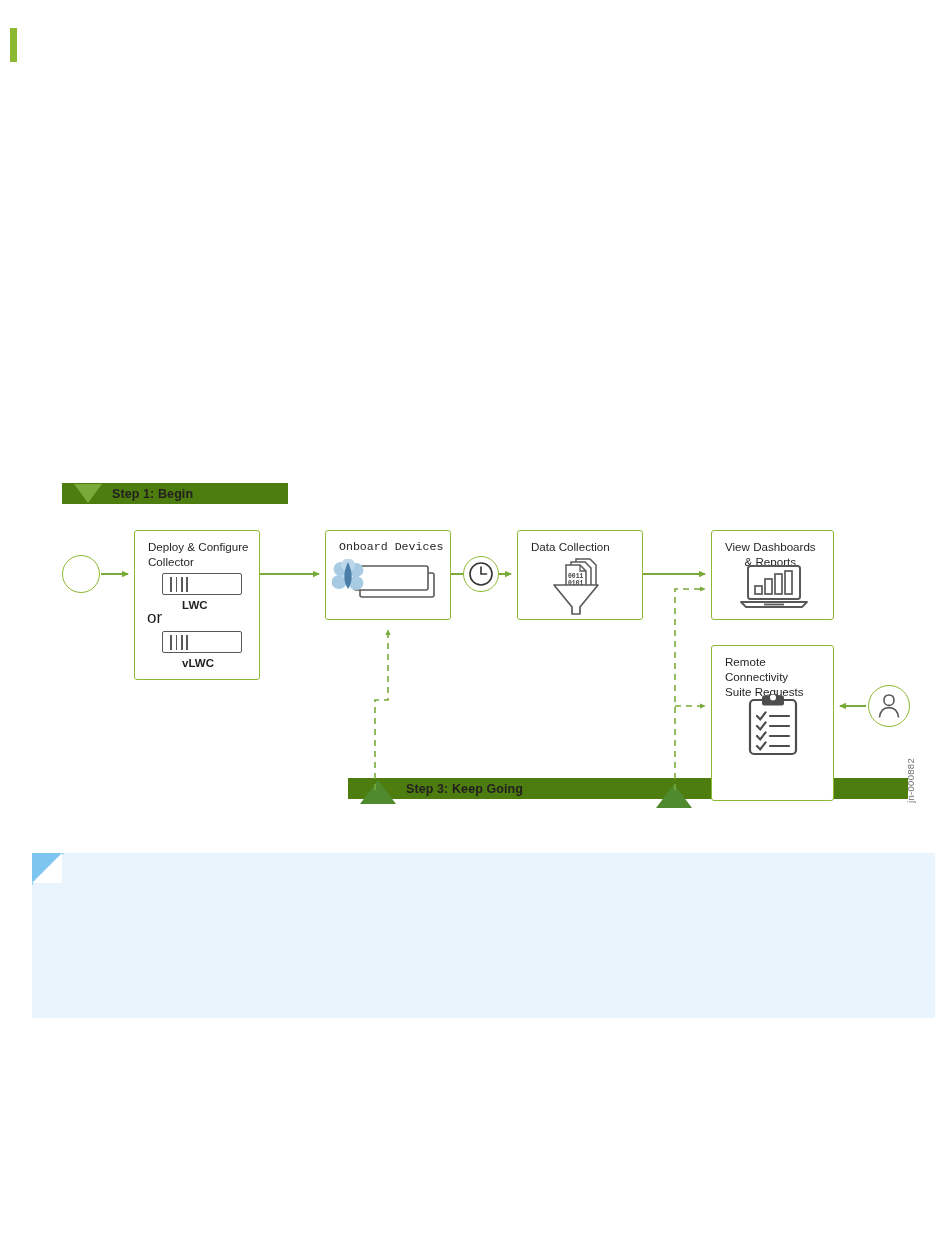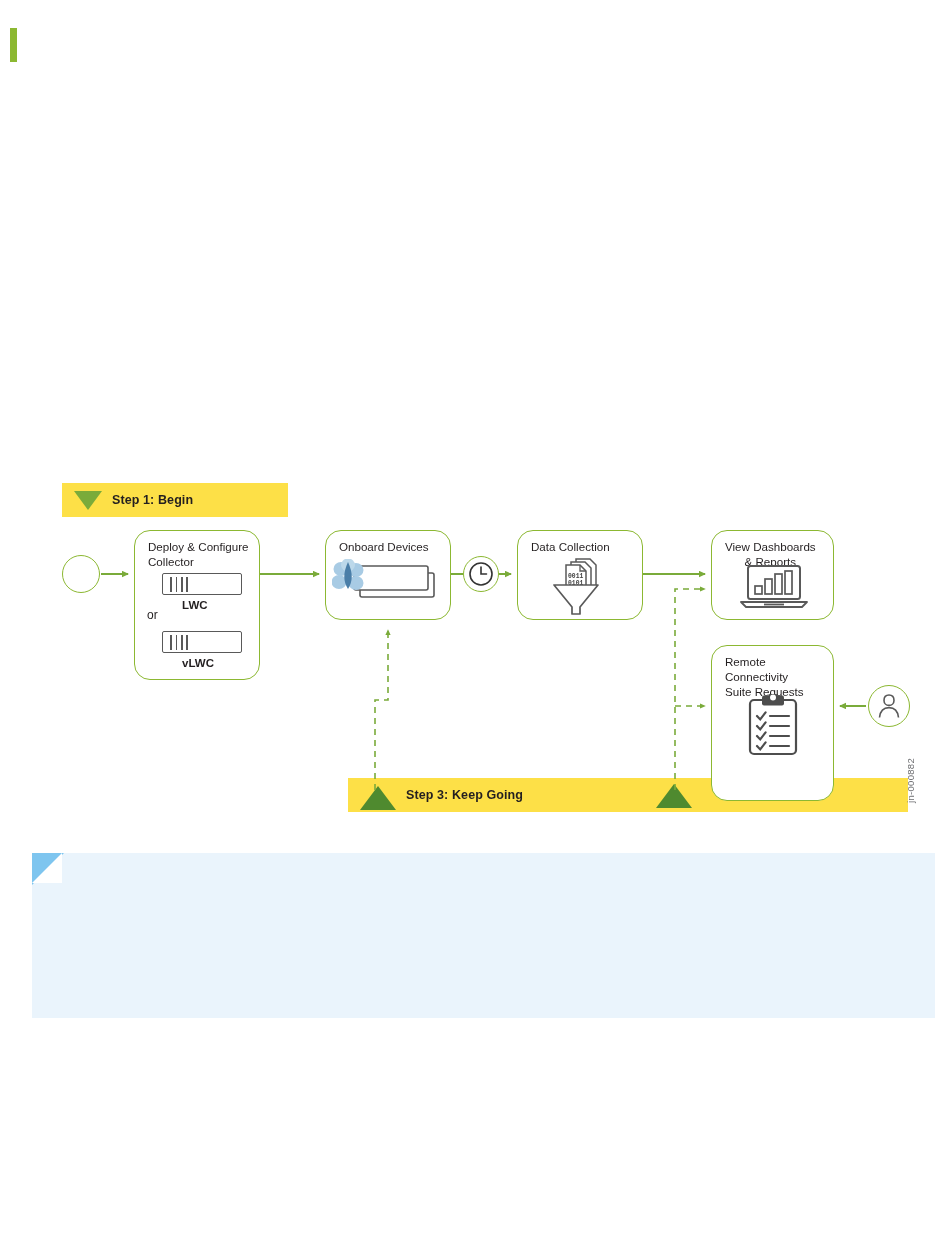--- a/index.html
+++ b/index.html
@@ -11,21 +11,21 @@
   .page{position:absolute;inset:0;}
 
   
   .accent-bar{
     position:absolute;left:10px;top:28px;width:7px;height:34px;
     background:#8cb832;
   }
 
   
   .stepbar{
-    position:absolute;height:34px;background:#fde047;
+    position:absolute;height:21px;background:#4d7c0f;
     display:flex;align-items:center;
   }
   .stepbar.s1{left:62px;top:483px;width:226px;}
   .stepbar.s2{left:294px;top:483px;width:614px;}
   .stepbar.s3{left:348px;top:778px;width:560px;}
 
   .tri-down{
     width:0;height:0;flex:0 0 auto;margin-left:12px;
     border-left:14px solid transparent;border-right:14px solid transparent;
     border-top:19px solid #7aab3a;
@@ -40,30 +40,30 @@
   .step-label{
     font-size:12.5px;font-weight:bold;color:#231f20;margin-left:10px;
     letter-spacing:.1px;white-space:nowrap;
   }
 
   
   .wires{position:absolute;left:0;top:0;width:950px;height:1260px;pointer-events:none;}
 
   
   .node{
-    position:absolute;border:1.6px solid #8cb832;border-radius:16px;
+    position:absolute;border:1.6px solid #8cb832;border-radius:3px;
     background:#ffffff;box-sizing:border-box;
   }
   .node-title{
     position:absolute;left:13px;top:8px;font-size:11.6px;line-height:15px;
     color:#231f20;white-space:pre-line;
   }
 
   #node-collector{left:134px;top:530px;width:126px;height:150px;}
-  #node-onboard  {left:325px;top:530px;width:126px;height:90px;}
+  #node-onboard  {left:325px;top:530px;width:126px;height:90px;font-family:Liberation Mono, monospace;}
   #node-data     {left:517px;top:530px;width:126px;height:90px;padding-left:40px;}
   #node-dash     {left:711px;top:530px;width:123px;height:90px;text-align:center;}
   #node-remote   {left:711px;top:645px;width:123px;height:156px;}
 
   
   .circ{
     position:absolute;border:1.8px solid #8cb832;border-radius:50%;
     background:#fff;box-sizing:border-box;
   }
   #circ-start{left:62px;top:555px;width:38px;height:38px;}
@@ -82,21 +82,21 @@
     background:
       repeating-linear-gradient(to right,#595959 0 1.6px,transparent 1.6px 5.5px);
   }
   #dev-lwc{left:27px;top:42px;}
   #dev-vlwc{left:27px;top:100px;}
   .dev-cap{
     position:absolute;font-size:11.5px;color:#231f20;font-weight:bold;
   }
   #cap-lwc{left:47px;top:68px;}
   #cap-vlwc{left:47px;top:126px;text-align:right;}
-  #cap-or{left:12px;top:77px;font-size:12px;color:#231f20;position:absolute;}
+  #cap-or{left:12px;top:77px;font-size:17px;color:#231f20;position:absolute;}
 
   
   .icon{position:absolute;}
   #icn-onboard{left:6px;top:28px;}
   #icn-data{left:28px;top:24px;}
   #icn-dash{left:26px;top:33px;}
   #icn-remote{left:33px;top:48px;}
 
   
   .notebox{

